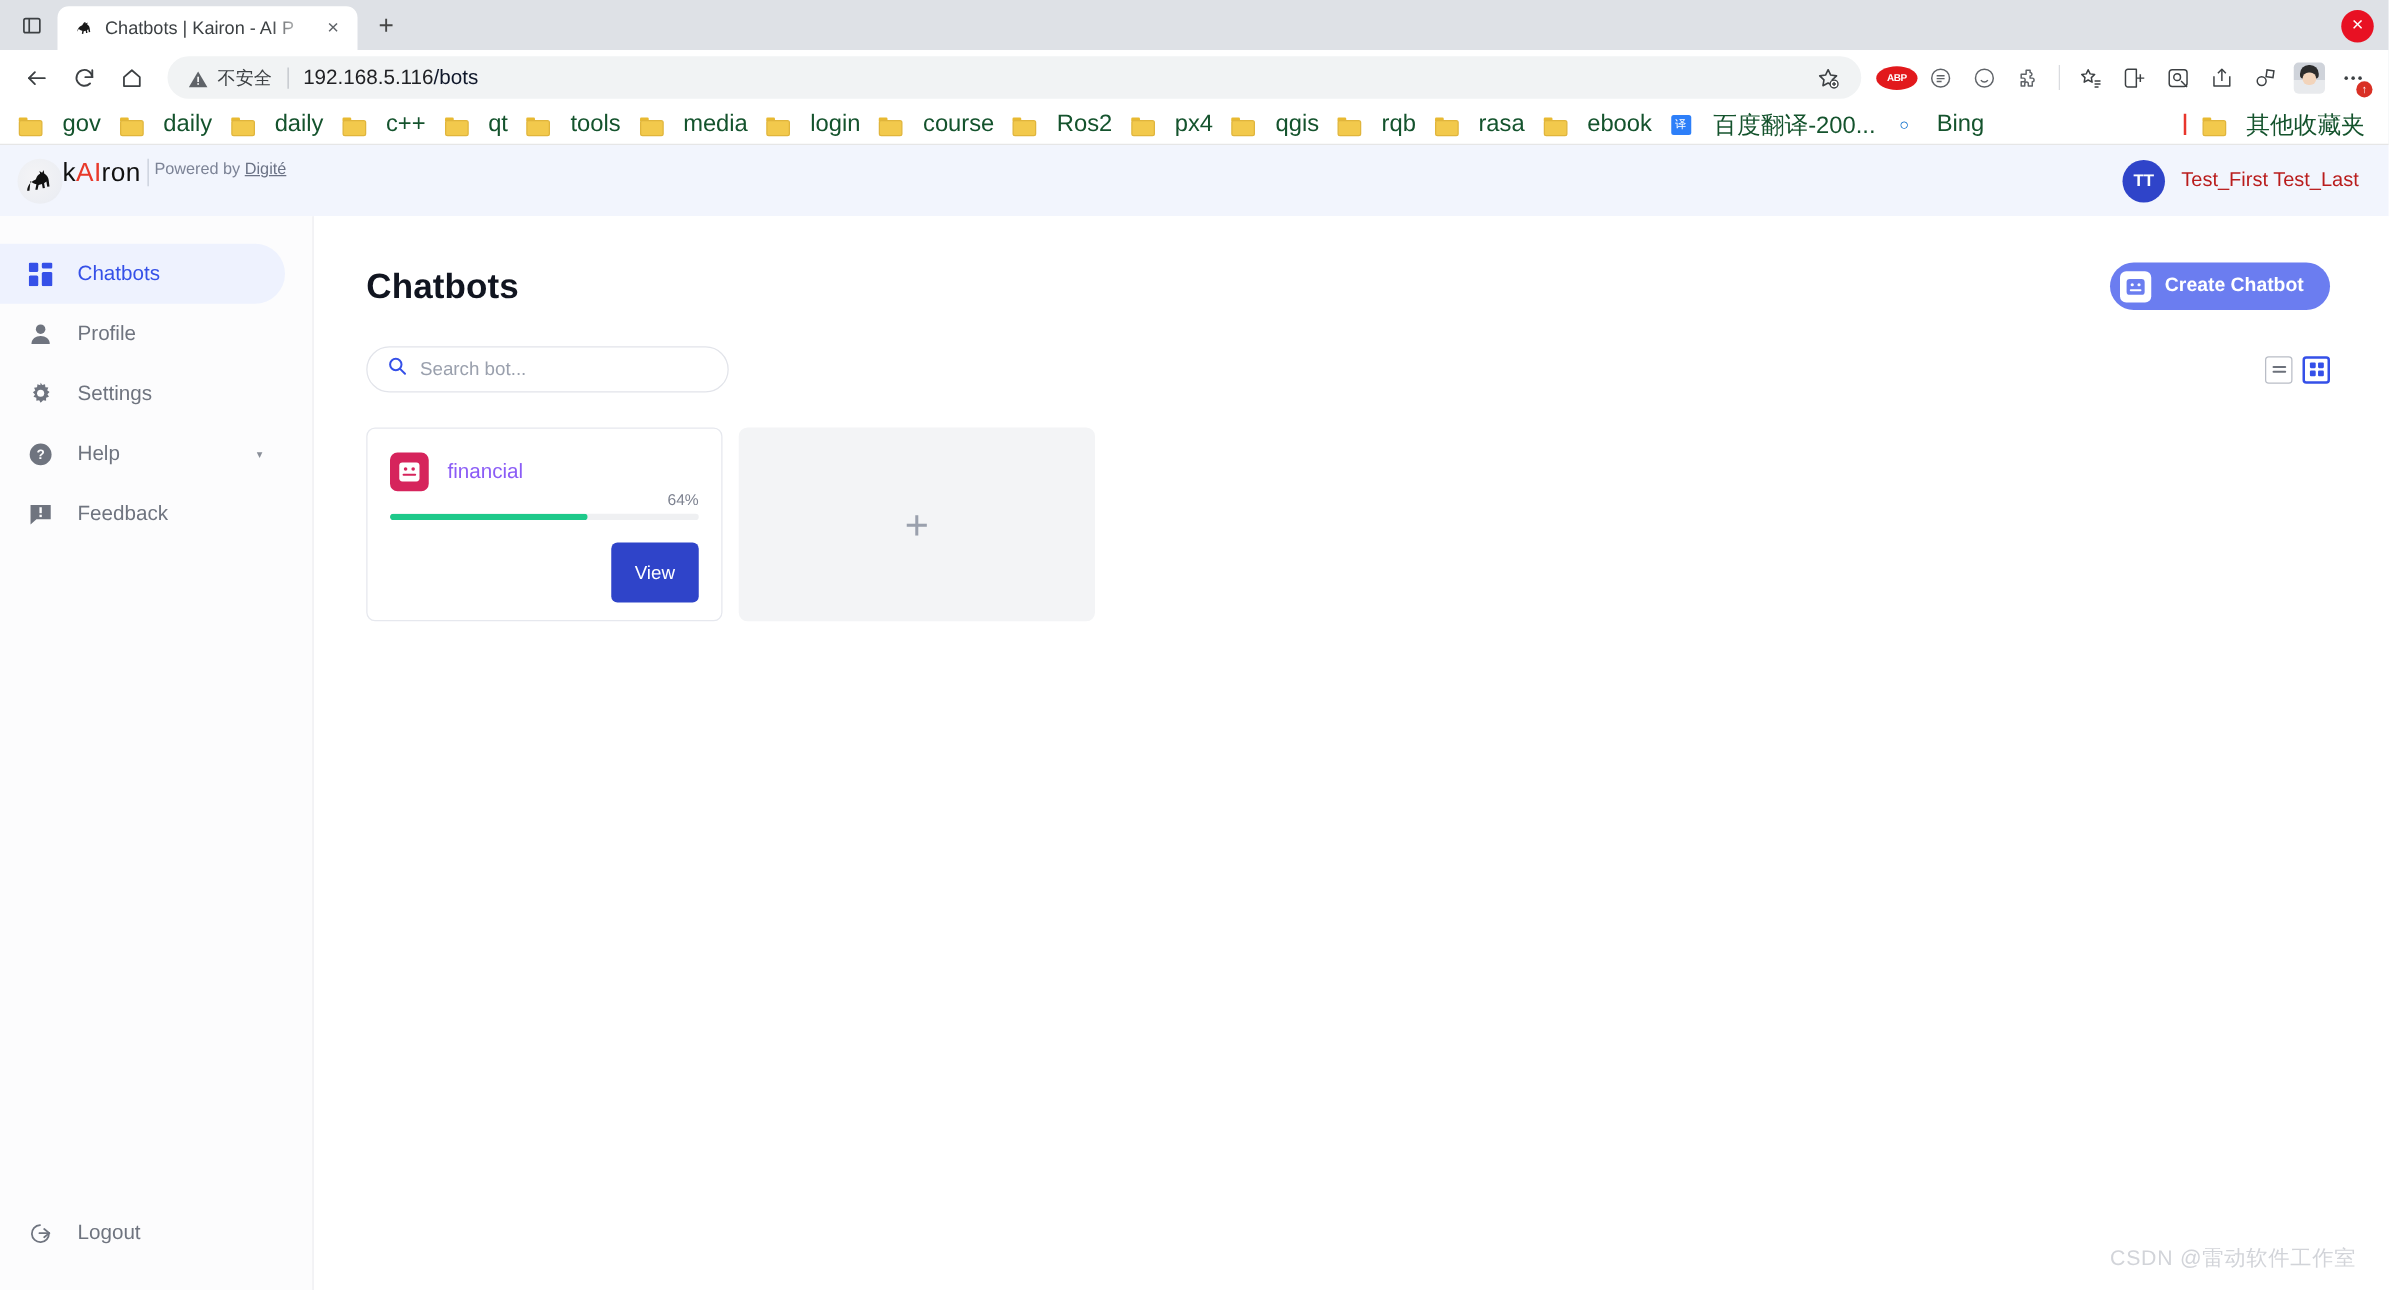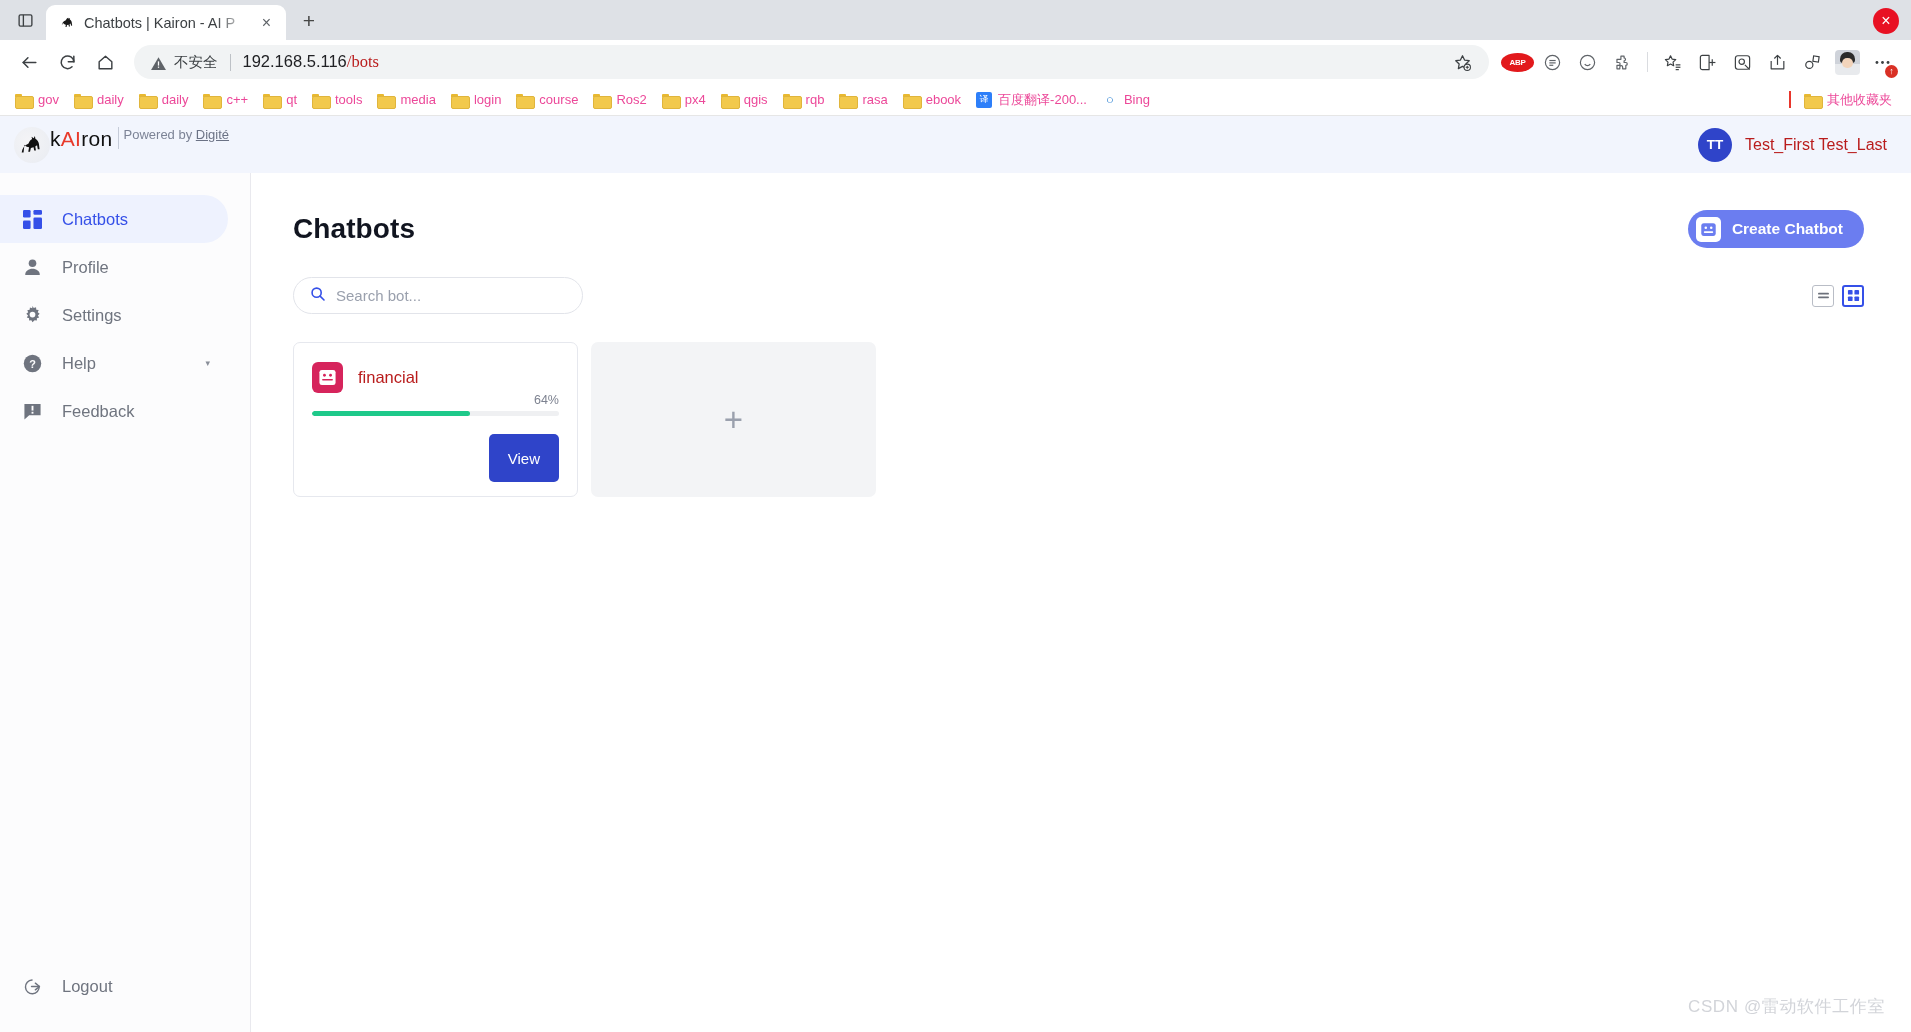--- a/index.html
+++ b/index.html
@@ -64,21 +64,21 @@
   .tb-btn svg { width: 19px; height: 19px; }
   .omnibox {
     flex: 1; height: 34px; background: #f1f3f4; border-radius: 17px;
     display: flex; align-items: center; padding: 0 12px 0 16px;
     margin: 0 8px; gap: 8px; min-width: 0;
   }
   .omni-warn { display: flex; align-items: flex-end; gap: 7px; flex: 0 0 auto; }
   .omni-warn-text { font-size: 14.5px; color: #3c4043; }
   .omni-sep { width: 1px; height: 17px; background: #bdc1c6; margin: 0 4px; }
   .omni-url { font-size: 16.5px; color: #202124; white-space: nowrap; }
-  .omni-url .path { color: #b91c1c; font-family: Liberation Serif, serif; }
+  .omni-url .path { color: #0f172a; }
   .omni-star { margin-left: auto; width: 30px; height: 30px;
     display:flex;align-items:center;justify-content:center;cursor:pointer; }
   .ext-row { display: flex; align-items: center; gap: 2px; flex: 0 0 auto; }
   .ext-btn {
     width: 33px; height: 33px; border-radius: 50%;
     display:flex;align-items:center;justify-content:center;cursor:pointer;
   }
   .ext-btn svg { width: 19px; height: 19px; }
   .abp-badge {
     width: 41px; height: 19px; border-radius: 50%; background: #e2191c;
@@ -109,21 +109,21 @@
   }
 
   .bookmarks {
     height: 32px; background: #fff; display: flex; align-items: center;
     padding: 0 8px; gap: 1px; border-bottom: 1px solid #e6e6e6;
   }
   .bm {
     display: flex; align-items: center; gap: 6px; padding: 4px 7px;
     border-radius: 5px; cursor: pointer; white-space: nowrap;
   }
-  .bm-label { font-size: 13px; color: #ec4899; }
+  .bm-label { font-size: 19px; color: #14532d; margin-left: 12px; }
   .folder-ico {
     width: 17px; height: 14px; position: relative; flex: 0 0 17px;
   }
   .folder-ico::before {
     content:''; position:absolute; left:0; top:1px; width:7px; height:3px;
     background:#e8b931; border-radius:1px 1px 0 0;
   }
   .folder-ico::after {
     content:''; position:absolute; left:0; top:3px; width:17px; height:11px;
     background:#f3c game; background:#f2c94c; border-radius:2px;
@@ -223,21 +223,21 @@
   .cards { display: flex; gap: 13px; margin-top: 28px; }
   .bot-card {
     width: 285px; height: 155px; border: 1px solid #e6e8ee; border-radius: 7px;
     background: #fff; padding: 19px 18px 14px 18px; display: flex; flex-direction: column;
   }
   .bot-head { display: flex; align-items: center; gap: 15px; }
   .bot-ico {
     width: 31px; height: 31px; border-radius: 6px; background: #d6245c;
     display: flex; align-items: center; justify-content: center; flex: 0 0 31px;
   }
-  .bot-name { font-size: 16.5px; color: #b91c1c; }
+  .bot-name { font-size: 16.5px; color: #8b5cf6; }
   .pct-row { margin-top: auto; display: flex; justify-content: flex-end; }
   .pct { font-size: 12.5px; color: #7d8290; }
   .bar-track { height: 6px; background: #eff0f2; border-radius: 3px; margin-top: 4px; overflow: hidden; }
   .bar-fill { height: 100%; background: #1ec98a; border-radius: 3px; }
   .view-row { margin-top: 18px; display: flex; justify-content: flex-end; }
   .view-btn {
     background: #2f44c9; color: #fff; border: none; border-radius: 5px;
     height: 48px; padding: 0 19px; font-size: 15px; cursor: pointer;
     font-family: inherit;
   }

